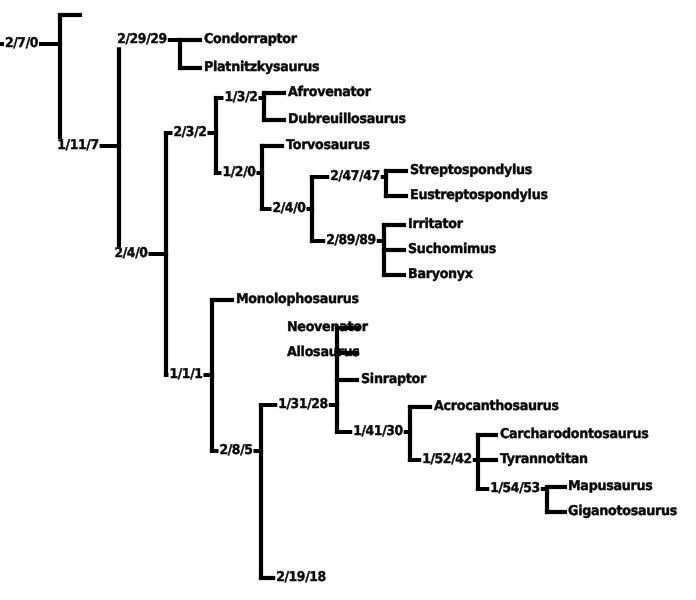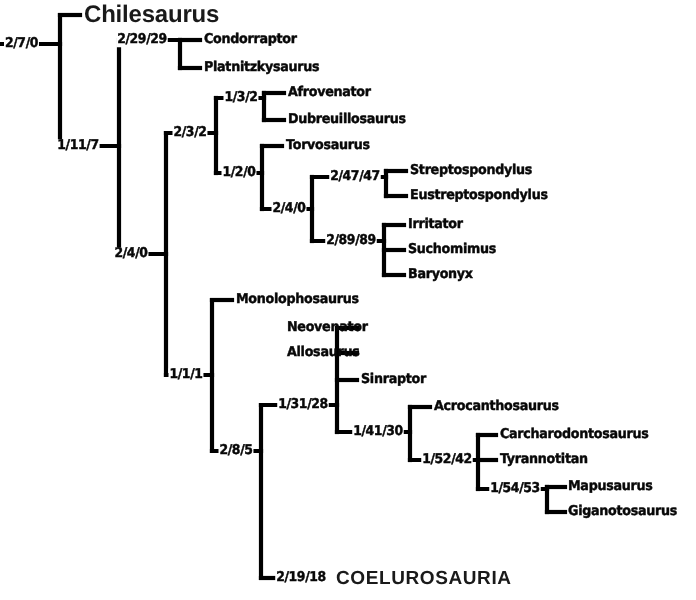--- a/index.html
+++ b/index.html
@@ -173,38 +173,36 @@
       <div class="node-label" style="left: 186px; top: 375px;">1/1/1</div>
       <div class="node-label" style="left: 303px; top: 405px;">1/31/28</div>
       <div class="node-label" style="left: 236px; top: 451px;">2/8/5</div>
       <div class="node-label" style="left: 378px; top: 432px;">1/41/30</div>
       <div class="node-label" style="left: 447px; top: 460px;">1/52/42</div>
       <div class="node-label" style="left: 515px; top: 489px;">1/54/53</div>
       <div class="node-label" style="left: 301px; top: 578px;">2/19/18</div>
     </div>
 
   <div class="layer" id="taxon-label-layer">
-      <div class="special-label" id="label-chilesaurus" style="left: 84px; top: 15px;">Chilesaurus</div>
       <div class="taxon-label" style="left: 204px; top: 40px;">Condorraptor</div>
       <div class="taxon-label" style="left: 204px; top: 68px;">Platnitzkysaurus</div>
       <div class="taxon-label" style="left: 288px; top: 93px;">Afrovenator</div>
       <div class="taxon-label" style="left: 288px; top: 120px;">Dubreuillosaurus</div>
       <div class="taxon-label" style="left: 286px; top: 146px;">Torvosaurus</div>
       <div class="taxon-label" style="left: 410px; top: 171px;">Streptospondylus</div>
       <div class="taxon-label" style="left: 410px; top: 196px;">Eustreptospondylus</div>
       <div class="taxon-label" style="left: 408px; top: 225px;">Irritator</div>
       <div class="taxon-label" style="left: 408px; top: 250px;">Suchomimus</div>
       <div class="taxon-label" style="left: 408px; top: 275px;">Baryonyx</div>
       <div class="taxon-label" style="left: 236px; top: 300px;">Monolophosaurus</div>
       <div class="taxon-label" style="left: 287px; top: 328px;">Neovenator</div>
       <div class="taxon-label" style="left: 287px; top: 353px;">Allosaurus</div>
       <div class="taxon-label" style="left: 361px; top: 380px;">Sinraptor</div>
       <div class="taxon-label" style="left: 434px; top: 407px;">Acrocanthosaurus</div>
       <div class="taxon-label" style="left: 500px; top: 435px;">Carcharodontosaurus</div>
       <div class="taxon-label" style="left: 500px; top: 460px;">Tyrannotitan</div>
       <div class="taxon-label" style="left: 568px; top: 487px;">Mapusaurus</div>
       <div class="taxon-label" style="left: 568px; top: 512px;">Giganotosaurus</div>
-      <div class="special-label" id="label-coelurosauria" style="left: 336px; top: 578px;">COELUROSAURIA</div>
     </div>
 
   <div class="faint-artifact" style="left:430px; top:1px;"></div>
 
 </div>
 
 </body></html>

